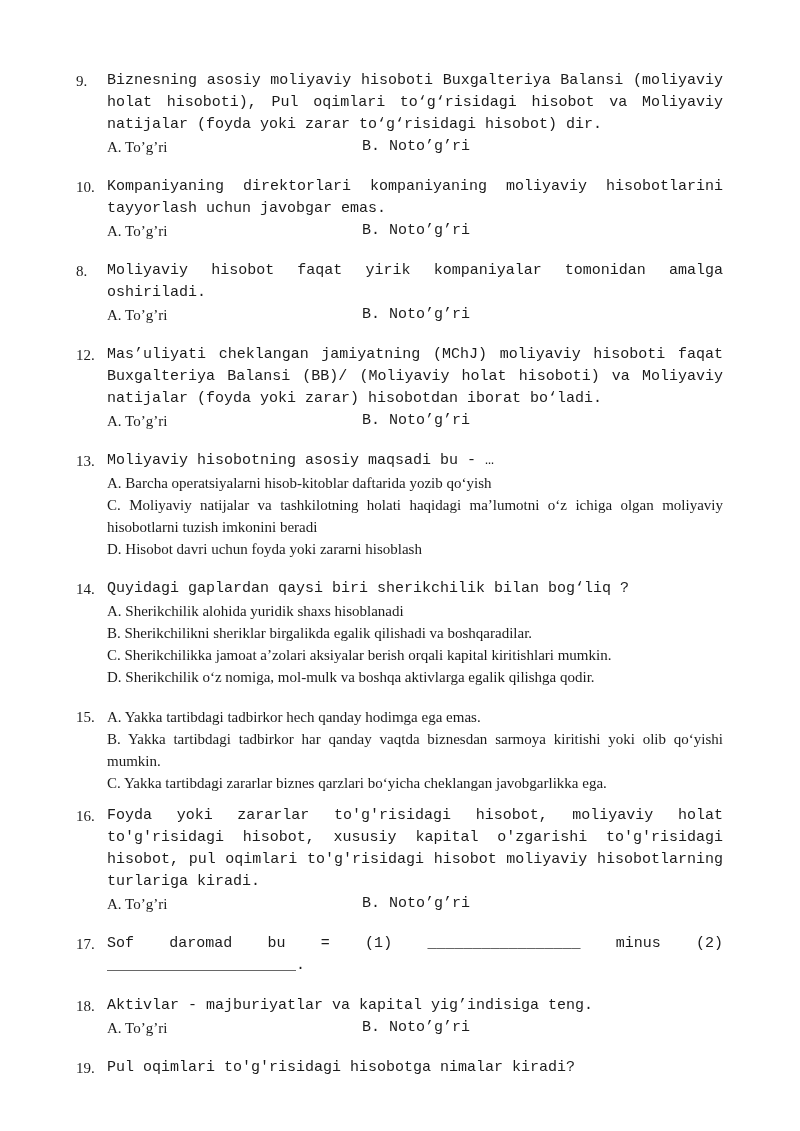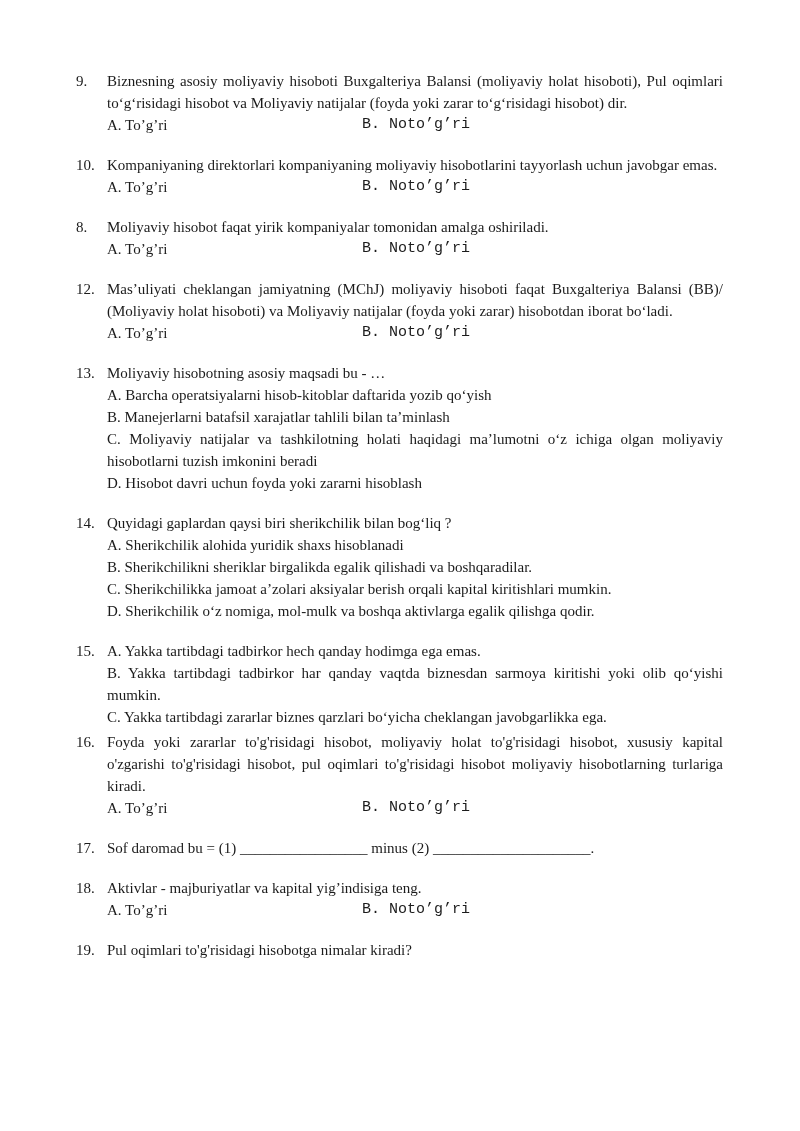--- a/index.html
+++ b/index.html
@@ -20,33 +20,34 @@
     box-sizing: border-box;
     width: 800px;
     height: 1131px;
     padding: 70px 77px 0 76px;
   }
   .q {
     display: flex;
     margin-bottom: 18px;
   }
   .q.tight {
-    margin-bottom: 3px;
+    margin-bottom: 11px;
     justify-content: center;
   }
   .qnum {
     flex: 0 0 31px;
     width: 31px;
   }
   .qbody {
     flex: 1 1 auto;
     min-width: 0;
   }
   .qtext {
     text-align: justify;
+    font-family: Liberation Mono, monospace;
   }
   .choice {
     text-align: justify;
   }
   .tfrow {
     display: flex;
   }
   .tf-a {
     display: inline-block;
     width: 255px;
@@ -100,21 +101,20 @@
             <span class="tf-a">A. To’g’ri</span>
             <span class="tf-b">B. Noto’g’ri</span>
           </div>
         </div>
       </div>
       <div class="q">
         <div class="qnum">13.</div>
         <div class="qbody">
           <div class="qtext">Moliyaviy hisobotning asosiy maqsadi bu - …</div>
           <div class="choice">A. Barcha operatsiyalarni hisob-kitoblar daftarida yozib qo‘yish</div>
-          <div class="choice">B. Manejerlarni batafsil xarajatlar tahlili bilan ta’minlash</div>
           <div class="choice">C. Moliyaviy natijalar va tashkilotning holati haqidagi ma’lumotni o‘z ichiga olgan moliyaviy hisobotlarni tuzish imkonini beradi</div>
           <div class="choice">D. Hisobot davri uchun foyda yoki zararni hisoblash</div>
         </div>
       </div>
       <div class="q">
         <div class="qnum">14.</div>
         <div class="qbody">
           <div class="qtext">Quyidagi gaplardan qaysi biri sherikchilik bilan bog‘liq ?</div>
           <div class="choice">A. Sherikchilik alohida yuridik shaxs hisoblanadi</div>
           <div class="choice">B. Sherikchilikni sheriklar birgalikda egalik qilishadi va boshqaradilar.</div>

